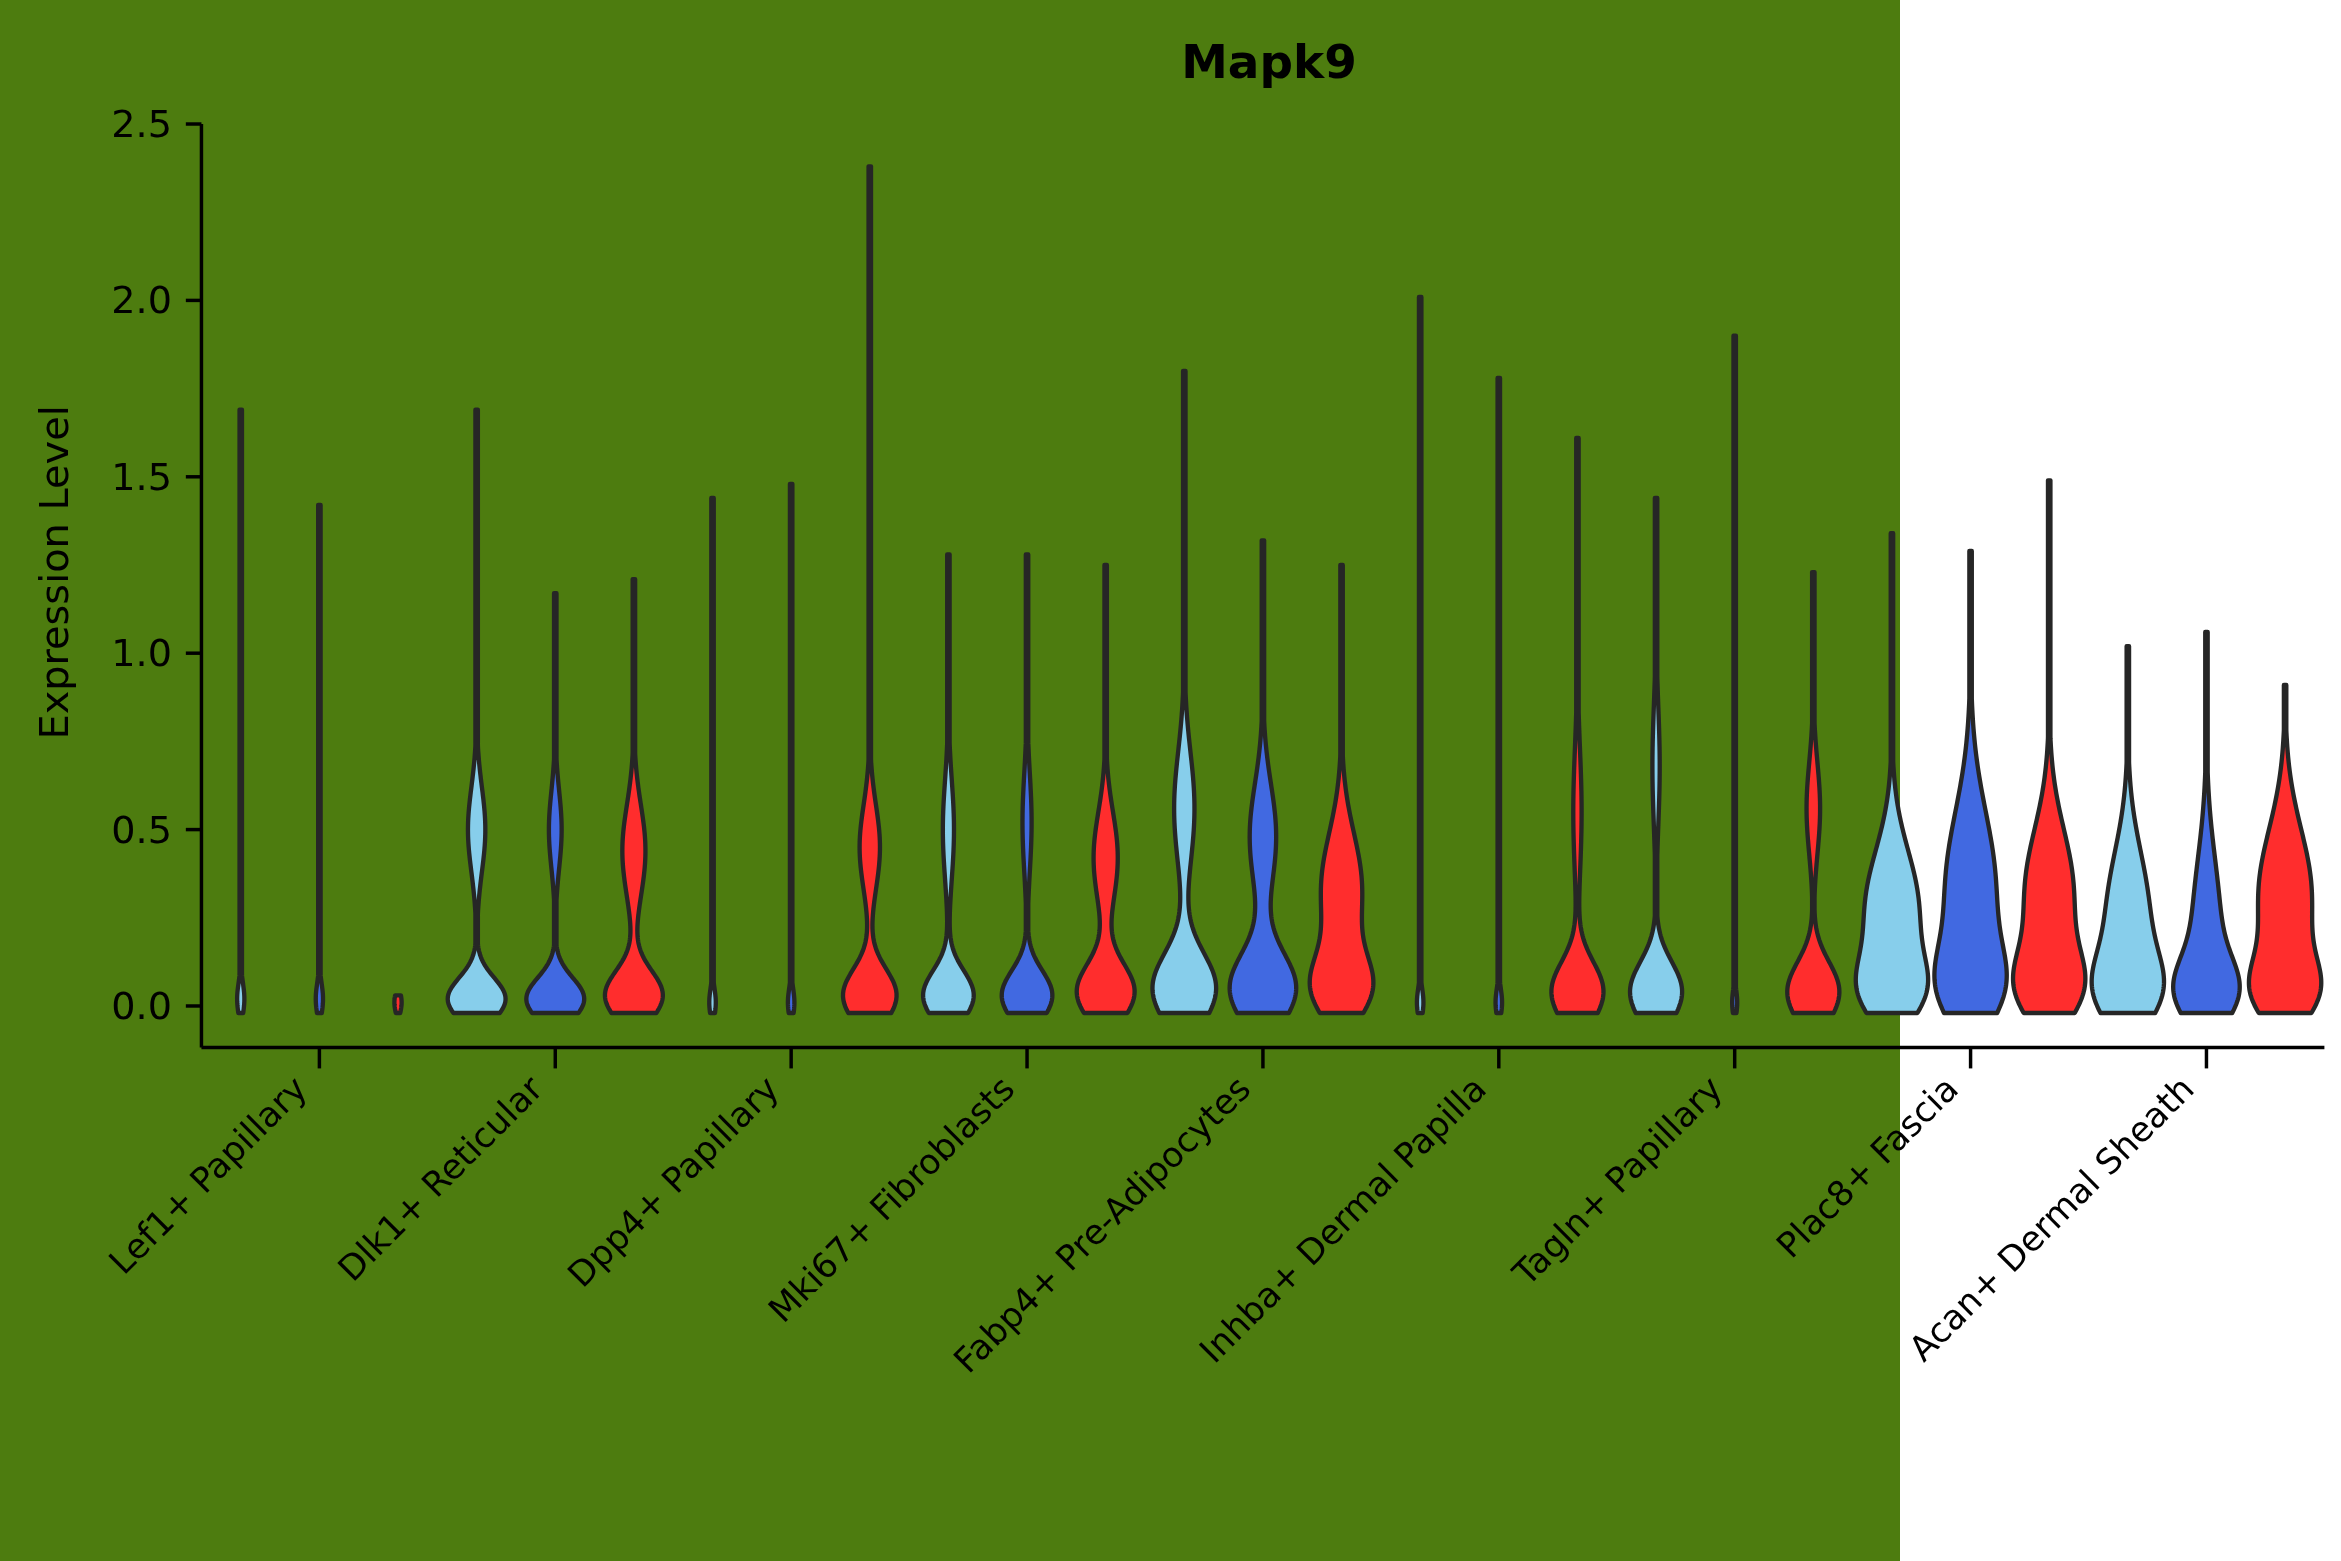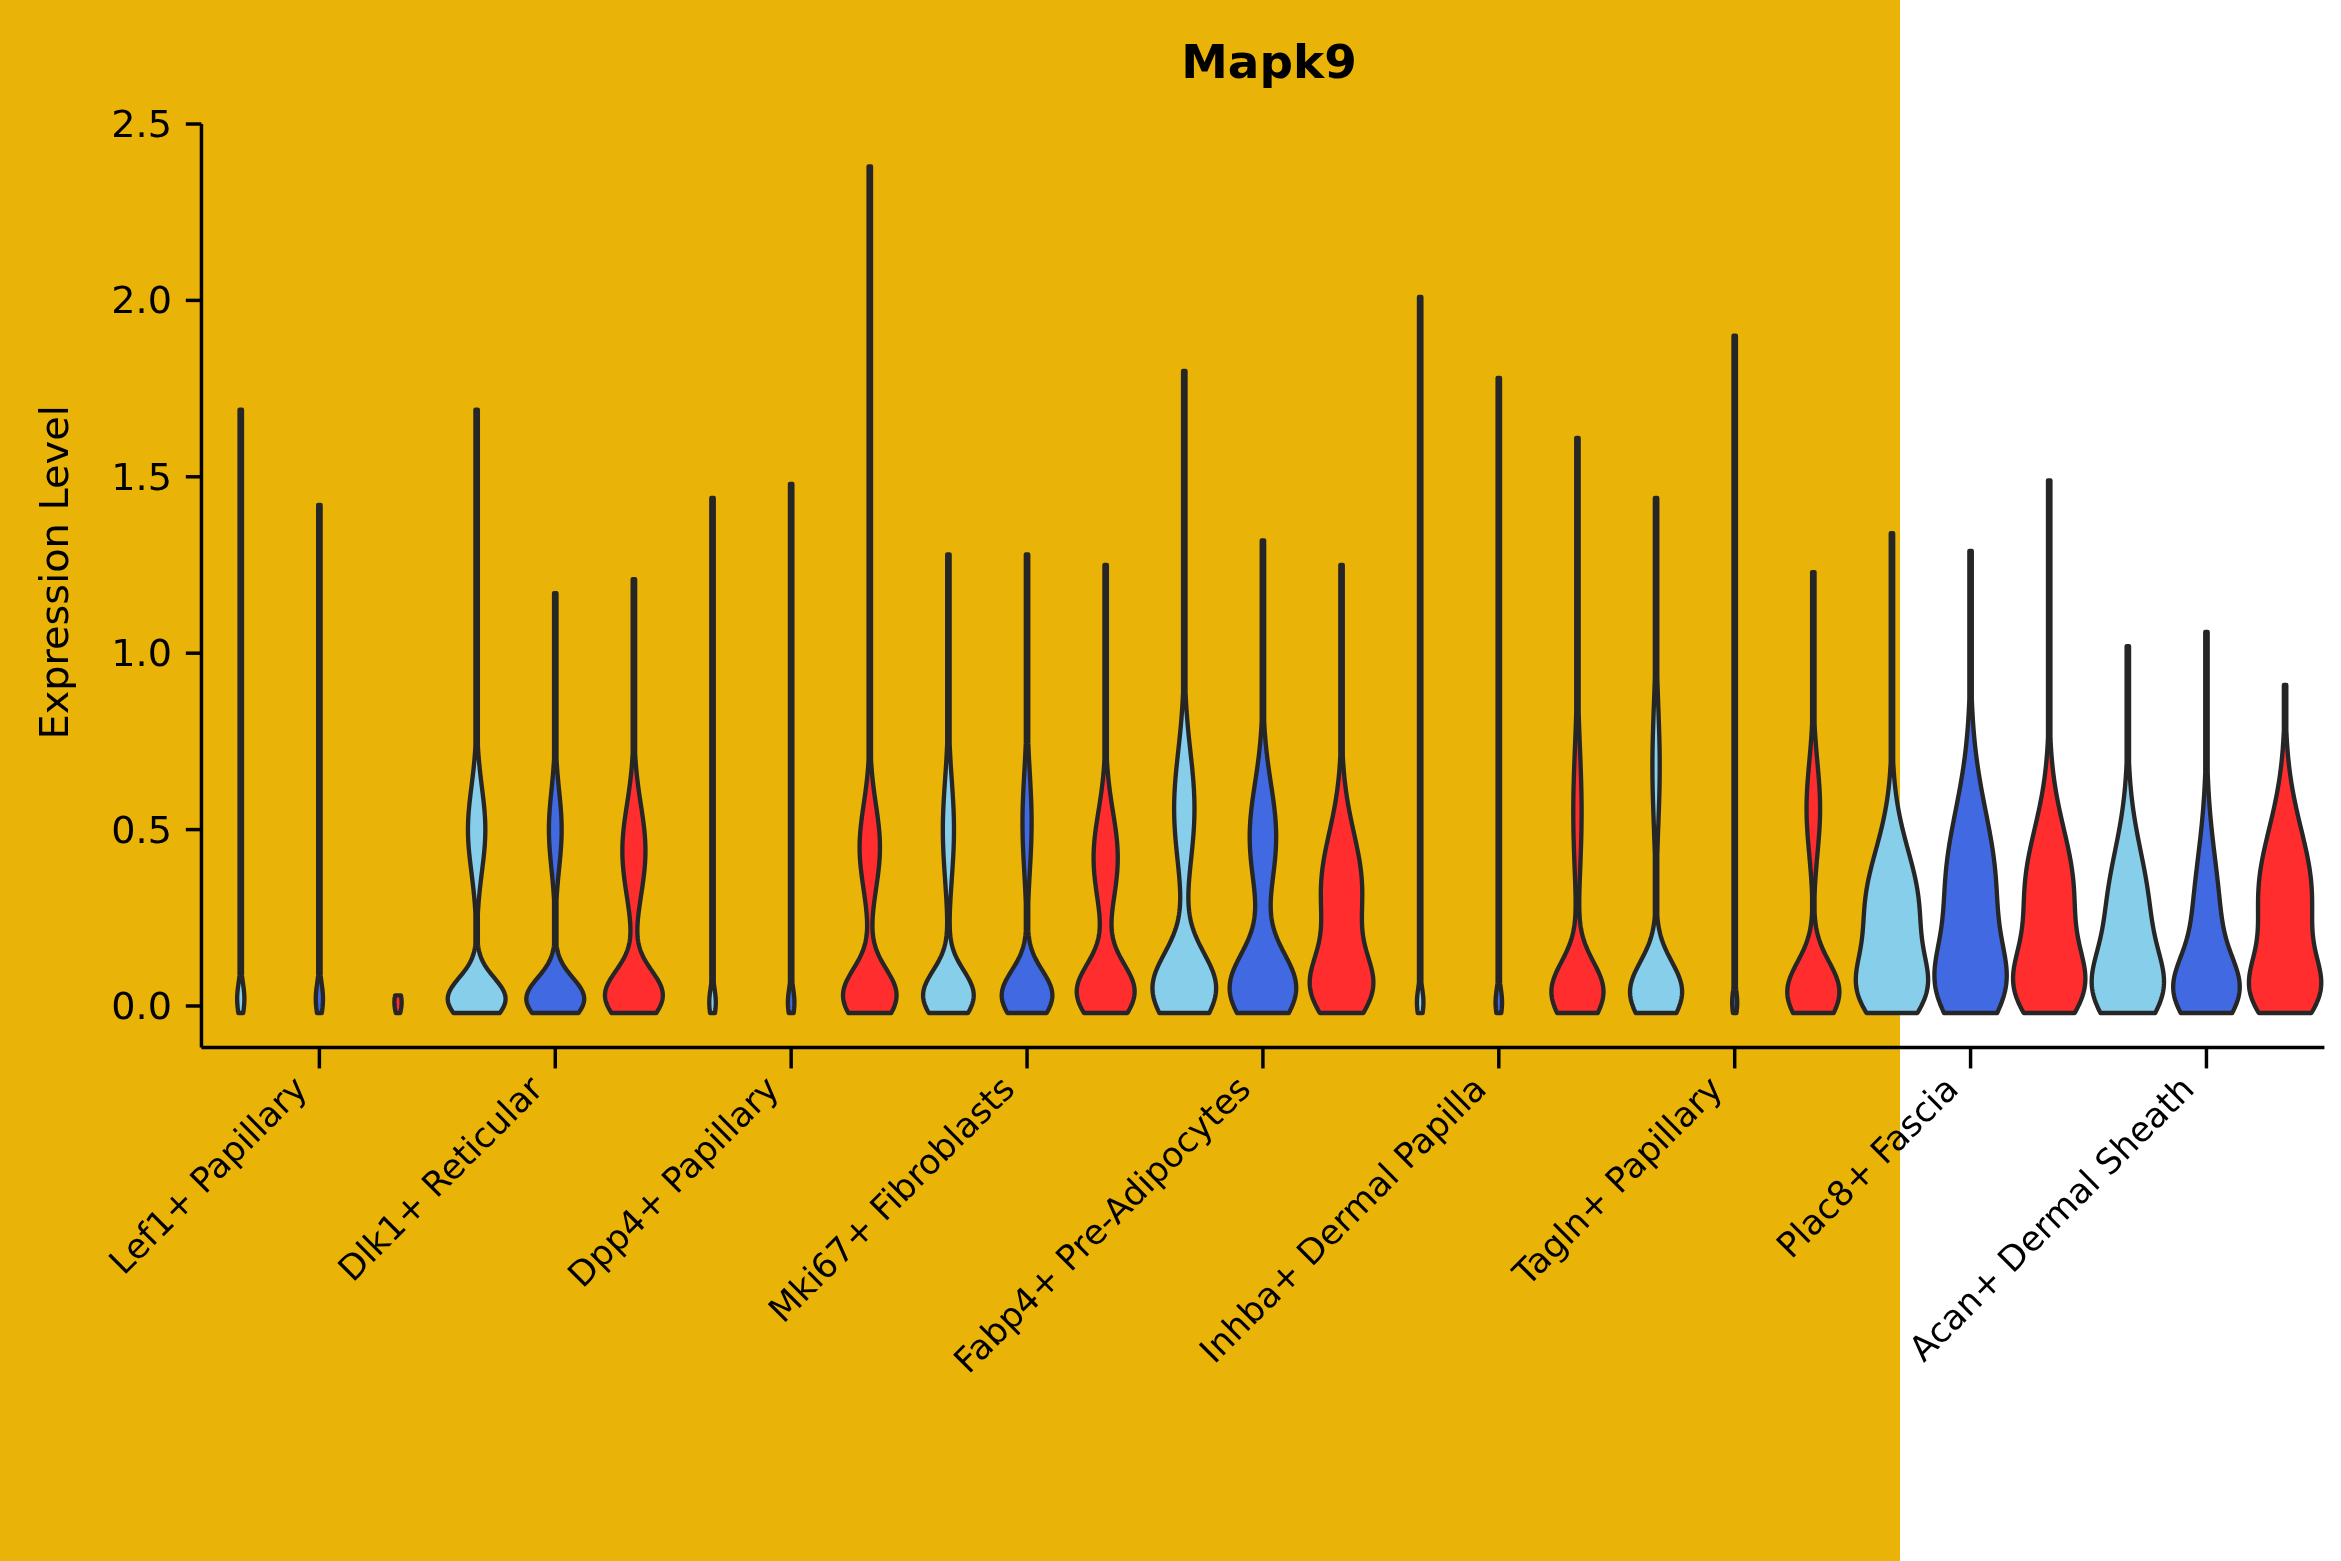--- a/index.html
+++ b/index.html
@@ -10,21 +10,21 @@
   body {
     width: 2342px;
     height: 1561px;
     font-family: "DejaVu Sans", sans-serif;
     overflow: hidden;
   }
   #figure {
     position: relative;
     width: 1900px;
     height: 1561px;
-    background: #eab308;
+    background: #4d7c0f;
   }
   #plot-svg {
     position: absolute;
     left: 0;
     top: 0;
     width: 2342px;
     height: 1561px;
     display: block;
   }
   .chart-title {

